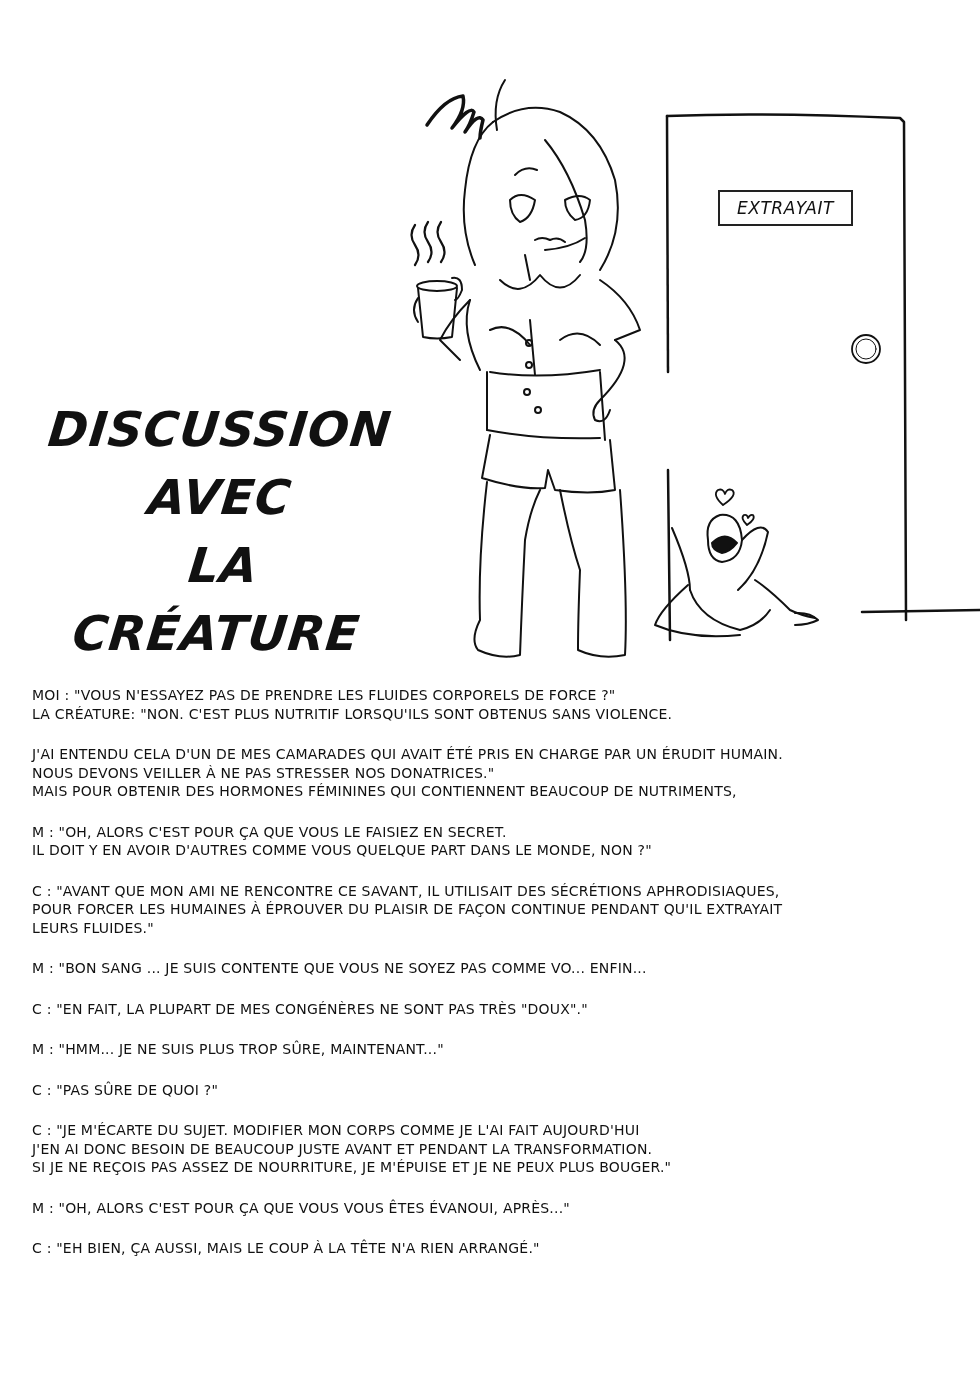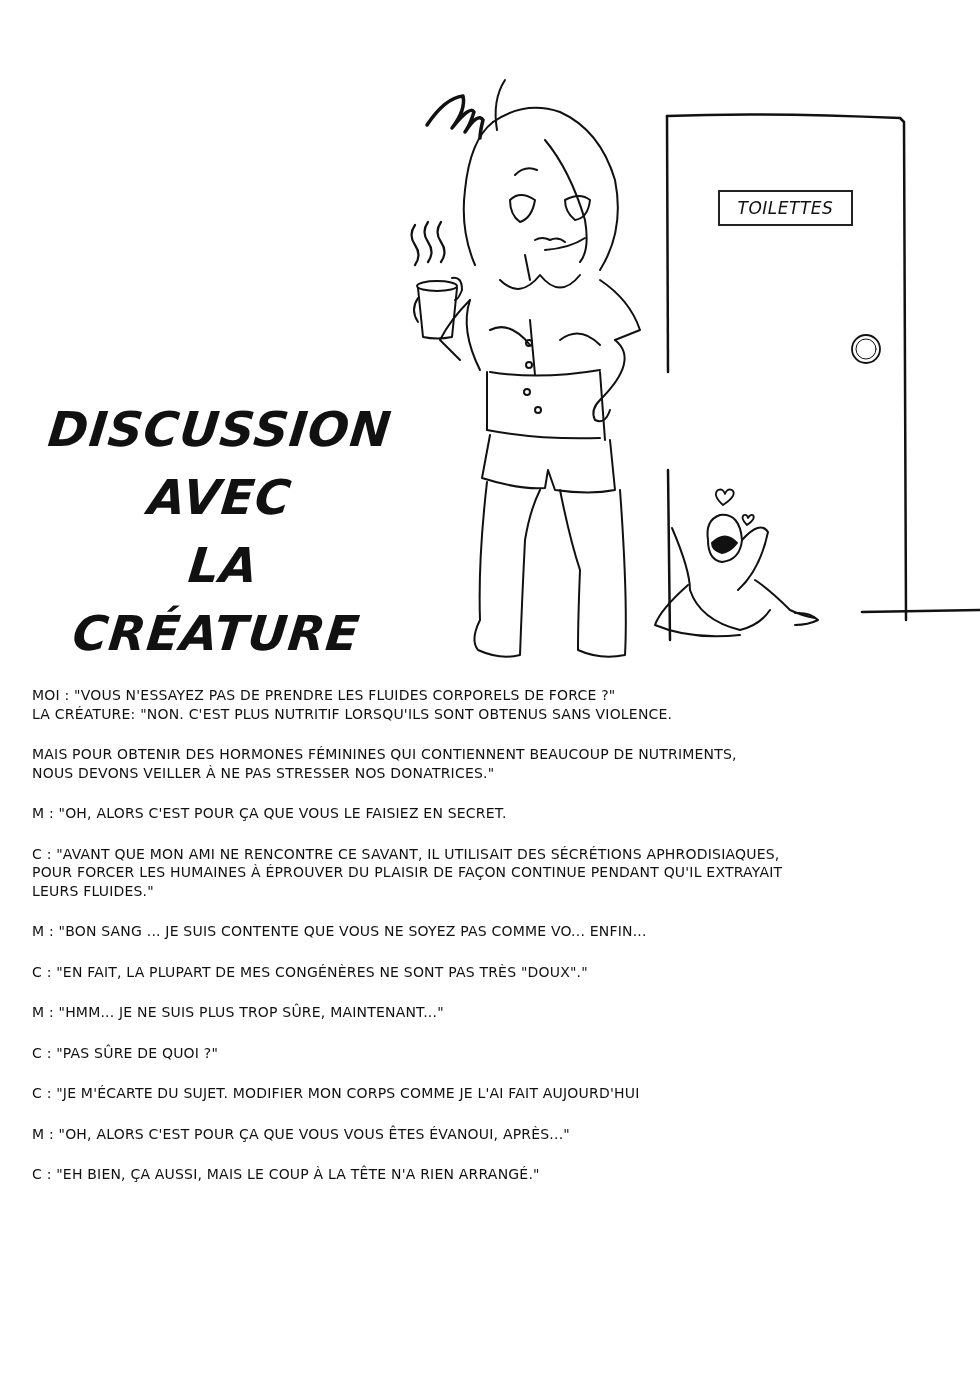--- a/index.html
+++ b/index.html
@@ -159,59 +159,63 @@
     <path d="M755 580 Q770 590 790 610 Q800 615 815 618"></path>
     <path d="M795 613 Q810 612 818 620 Q808 625 795 625"></path>
   </g>
 
   <g stroke-width="1.8">
     <path d="M723 505 Q712 495 718 490 Q723 488 725 494 Q727 488 732 490 Q738 495 723 505 Z"></path>
     <path d="M747 525 Q740 518 744 515 Q747 514 748 518 Q750 514 753 515 Q756 519 747 525 Z"></path>
   </g>
 </svg>
 
-<div class="door-sign">TOILETTES</div>
+<div class="door-sign">EXTRAYAIT</div>
 
 <div class="title-block">
   <span class="title-line">DISCUSSION</span>
   <span class="title-line">AVEC</span>
   <span class="title-line">LA CRÉATURE</span>
 </div>
 
 <div class="dialogue">
   <div class="paragraph">
     <span class="line">MOI : "VOUS N'ESSAYEZ PAS DE PRENDRE LES FLUIDES CORPORELS DE FORCE ?"</span>
     <span class="line">LA CRÉATURE: "NON. C'EST PLUS NUTRITIF LORSQU'ILS SONT OBTENUS SANS VIOLENCE.</span>
   </div>
   <div class="paragraph">
+    <span class="line">J'AI ENTENDU CELA D'UN DE MES CAMARADES QUI AVAIT ÉTÉ PRIS EN CHARGE PAR UN ÉRUDIT HUMAIN.</span>
+    <span class="line">NOUS DEVONS VEILLER À NE PAS STRESSER NOS DONATRICES."</span>
     <span class="line">MAIS POUR OBTENIR DES HORMONES FÉMININES QUI CONTIENNENT BEAUCOUP DE NUTRIMENTS,</span>
-    <span class="line">NOUS DEVONS VEILLER À NE PAS STRESSER NOS DONATRICES."</span>
   </div>
   <div class="paragraph">
     <span class="line">M : "OH, ALORS C'EST POUR ÇA QUE VOUS LE FAISIEZ EN SECRET.</span>
+    <span class="line">IL DOIT Y EN AVOIR D'AUTRES COMME VOUS QUELQUE PART DANS LE MONDE, NON ?"</span>
   </div>
   <div class="paragraph">
     <span class="line">C : "AVANT QUE MON AMI NE RENCONTRE CE SAVANT, IL UTILISAIT DES SÉCRÉTIONS APHRODISIAQUES,</span>
     <span class="line">POUR FORCER LES HUMAINES À ÉPROUVER DU PLAISIR DE FAÇON CONTINUE PENDANT QU'IL EXTRAYAIT</span>
     <span class="line">LEURS FLUIDES."</span>
   </div>
   <div class="paragraph">
     <span class="line">M : "BON SANG ... JE SUIS CONTENTE QUE VOUS NE SOYEZ PAS COMME VO... ENFIN...</span>
   </div>
   <div class="paragraph">
     <span class="line">C : "EN FAIT, LA PLUPART DE MES CONGÉNÈRES NE SONT PAS TRÈS "DOUX"."</span>
   </div>
   <div class="paragraph">
     <span class="line">M : "HMM... JE NE SUIS PLUS TROP SÛRE, MAINTENANT..."</span>
   </div>
   <div class="paragraph">
     <span class="line">C : "PAS SÛRE DE QUOI ?"</span>
   </div>
   <div class="paragraph">
     <span class="line">C : "JE M'ÉCARTE DU SUJET. MODIFIER MON CORPS COMME JE L'AI FAIT AUJOURD'HUI</span>
+    <span class="line">J'EN AI DONC BESOIN DE BEAUCOUP JUSTE AVANT ET PENDANT LA TRANSFORMATION.</span>
+    <span class="line">SI JE NE REÇOIS PAS ASSEZ DE NOURRITURE, JE M'ÉPUISE ET JE NE PEUX PLUS BOUGER."</span>
   </div>
   <div class="paragraph">
     <span class="line">M : "OH, ALORS C'EST POUR ÇA QUE VOUS VOUS ÊTES ÉVANOUI, APRÈS..."</span>
   </div>
   <div class="paragraph">
     <span class="line">C : "EH BIEN, ÇA AUSSI, MAIS LE COUP À LA TÊTE N'A RIEN ARRANGÉ."</span>
   </div>
 </div>
 
 </body></html>

